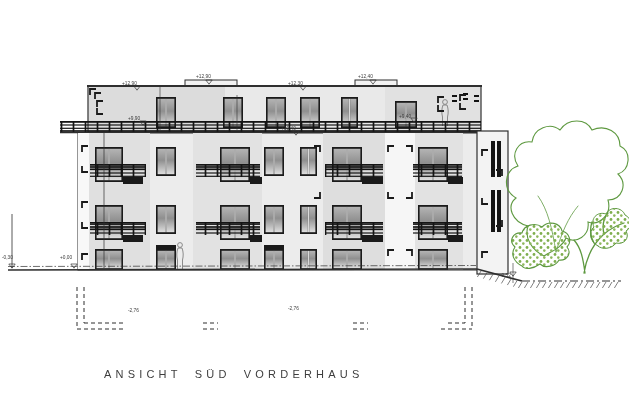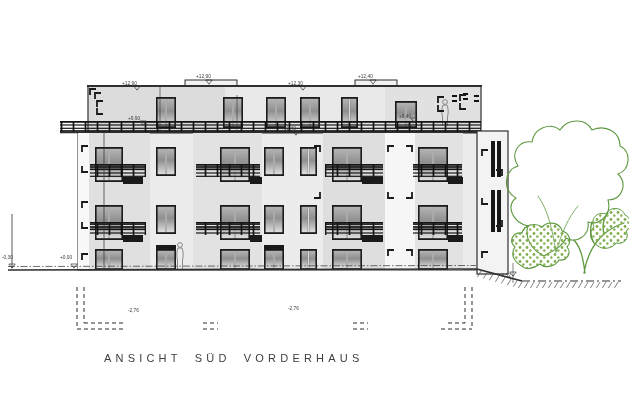--- a/index.html
+++ b/index.html
@@ -6,21 +6,21 @@
   .canvas{
     position:relative;
     width:629px;height:420px;
     background:#ffffff;
     overflow:hidden;
     font-family:"Liberation Sans", sans-serif;
   }
   .canvas svg{position:absolute;left:0;top:0;}
   .drawing-title{
     position:absolute;
-    left:104px;top:352px;
+    left:104px;top:368px;
     font-size:11px;
     letter-spacing:4.2px;
     word-spacing:6px;
     color:#3d3d3d;
     white-space:nowrap;
   }
   text.anno{
     font-family:"Liberation Sans", sans-serif;
     font-size:4.8px;
     fill:#3c3c3c;

